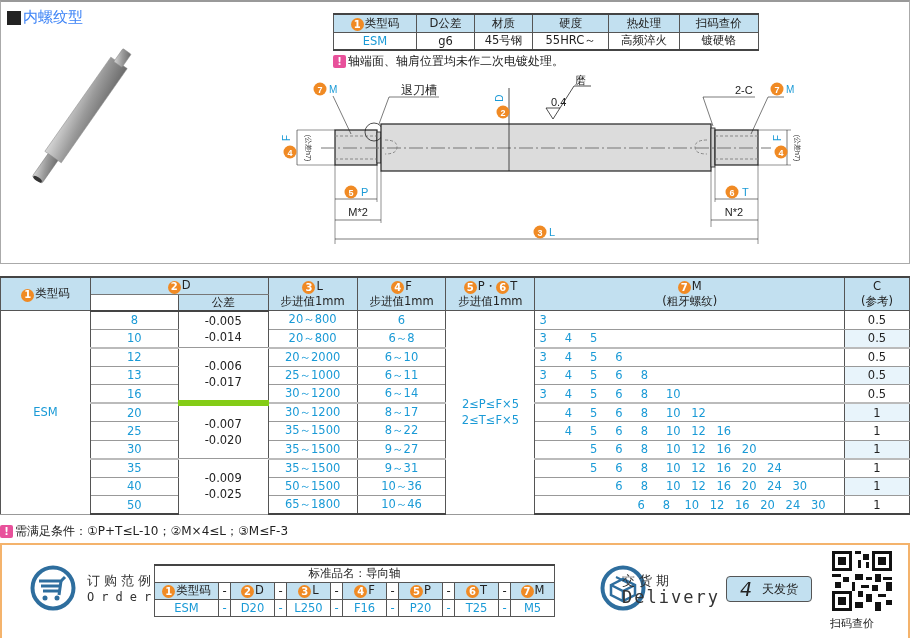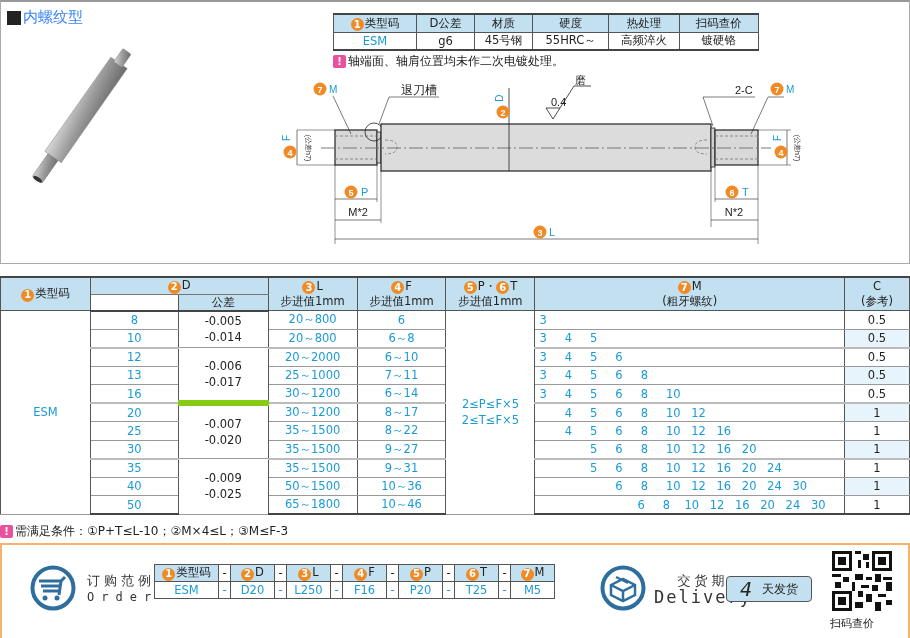--- a/index.html
+++ b/index.html
@@ -34,21 +34,21 @@
   .sep-thick { border-bottom: 2px solid #bbb !important; }
 
   .order-panel { position: absolute; left: 0; top: 543px; width: 910px; height: 104px; border: 2px solid #f4b36c; }
   .order-icon { position: absolute; left: 28px; top: 20px; width: 46px; height: 46px; }
   .order-label { position: absolute; left: 85px; top: 27px; font-size: 13px; color: #333; line-height: 17px; letter-spacing: 4px; }
   .order-table { position: absolute; left: 152px; top: 19px; font-size: 11.5px; }
   .order-table td { border: 1px solid #555; height: 17px; text-align: center; padding: 0 3px; }
   .order-table td.dash { width: 12px; padding: 0; }
   .order-table .hd td { border-top: 2px solid #444; }
   .delivery-icon { position: absolute; left: 598px; top: 20px; width: 46px; height: 46px; }
-  .delivery-label { position: absolute; left: 652px; top: 27px; font-size: 13px; color: #333; line-height: 17px; letter-spacing: 4px; text-align: center; }
+  .delivery-label { position: absolute; left: 620px; top: 27px; font-size: 13px; color: #333; line-height: 17px; letter-spacing: 4px; }
   .delivery-box { position: absolute; left: 724px; top: 31px; width: 86px; height: 26px; border: 1.5px solid #555; border-radius: 4px; background: #c2e0f0; display: flex; align-items: center; justify-content: center; gap: 10px; font-size: 12px; }
   .delivery-box .days { font-size: 19px; font-style: italic; }
   .qr { position: absolute; left: 830px; top: 6px; width: 60px; height: 60px; }
   .qr-label { position: absolute; left: 828px; top: 71px; font-size: 11px; }
 </style>
 </head>
 <body>
 
 <div class="top-panel">
   <div class="title">
@@ -237,21 +237,21 @@
         <td class="blue">12</td>
         <td rowspan="3" style="border-bottom:6px solid #84cc16; line-height:16px;"><span>-0.006</span><br><span>-0.017</span></td>
         <td class="blue">20～2000</td>
         <td class="blue">6～10</td>
         <td class="blue m-cell"><span>3</span><span>4</span><span>5</span><span>6</span><span></span><span></span><span></span><span></span><span></span><span></span></td>
         <td class="">0.5</td>
       </tr>
       <tr>
         <td class="blue">13</td>
         <td class="blue">25～1000</td>
-        <td class="blue">7～11</td>
+        <td class="blue">6～11</td>
         <td class="blue m-cell"><span>3</span><span>4</span><span>5</span><span>6</span><span>8</span><span></span><span></span><span></span><span></span><span></span></td>
         <td class="c-shade">0.5</td>
       </tr>
       <tr>
         <td class="blue sep-thick">16</td>
         <td class="blue sep-thick">30～1200</td>
         <td class="blue sep-thick">6～14</td>
         <td class="blue m-cell sep-thick"><span>3</span><span>4</span><span>5</span><span>6</span><span>8</span><span>10</span><span></span><span></span><span></span><span></span></td>
         <td class=" sep-thick">0.5</td>
       </tr>
@@ -316,20 +316,23 @@
     <line x1="31" y1="16" x2="29" y2="30" stroke="#2e6e9e" stroke-width="3"></line>
     <circle cx="15" cy="33" r="2.5" fill="#2e6e9e"></circle>
     <circle cx="27" cy="33" r="2.5" fill="#2e6e9e"></circle>
   </svg>
   <div class="order-label">
     <div>订购范例</div>
     <div style="letter-spacing:7px; font-family:'DejaVu Sans Mono', monospace; font-size:12px;">Order</div>
   </div>
   <table class="order-table">
     <tbody>
+        <tr class="hd">
+          <td colspan="13">标准品名：导向轴</td>
+        </tr>
     <tr id="order-head" style="background:#c2e0f0;">
           <td style="min-width:64px;"><span class="num">1</span><span>类型码</span></td>
           <td class="dash" style="background:#fff;">-</td>
           <td style="min-width:44px;"><span class="num">2</span><span>D</span></td>
           <td class="dash" style="background:#fff;">-</td>
           <td style="min-width:44px;"><span class="num">3</span><span>L</span></td>
           <td class="dash" style="background:#fff;">-</td>
           <td style="min-width:44px;"><span class="num">4</span><span>F</span></td>
           <td class="dash" style="background:#fff;">-</td>
           <td style="min-width:44px;"><span class="num">5</span><span>P</span></td>

